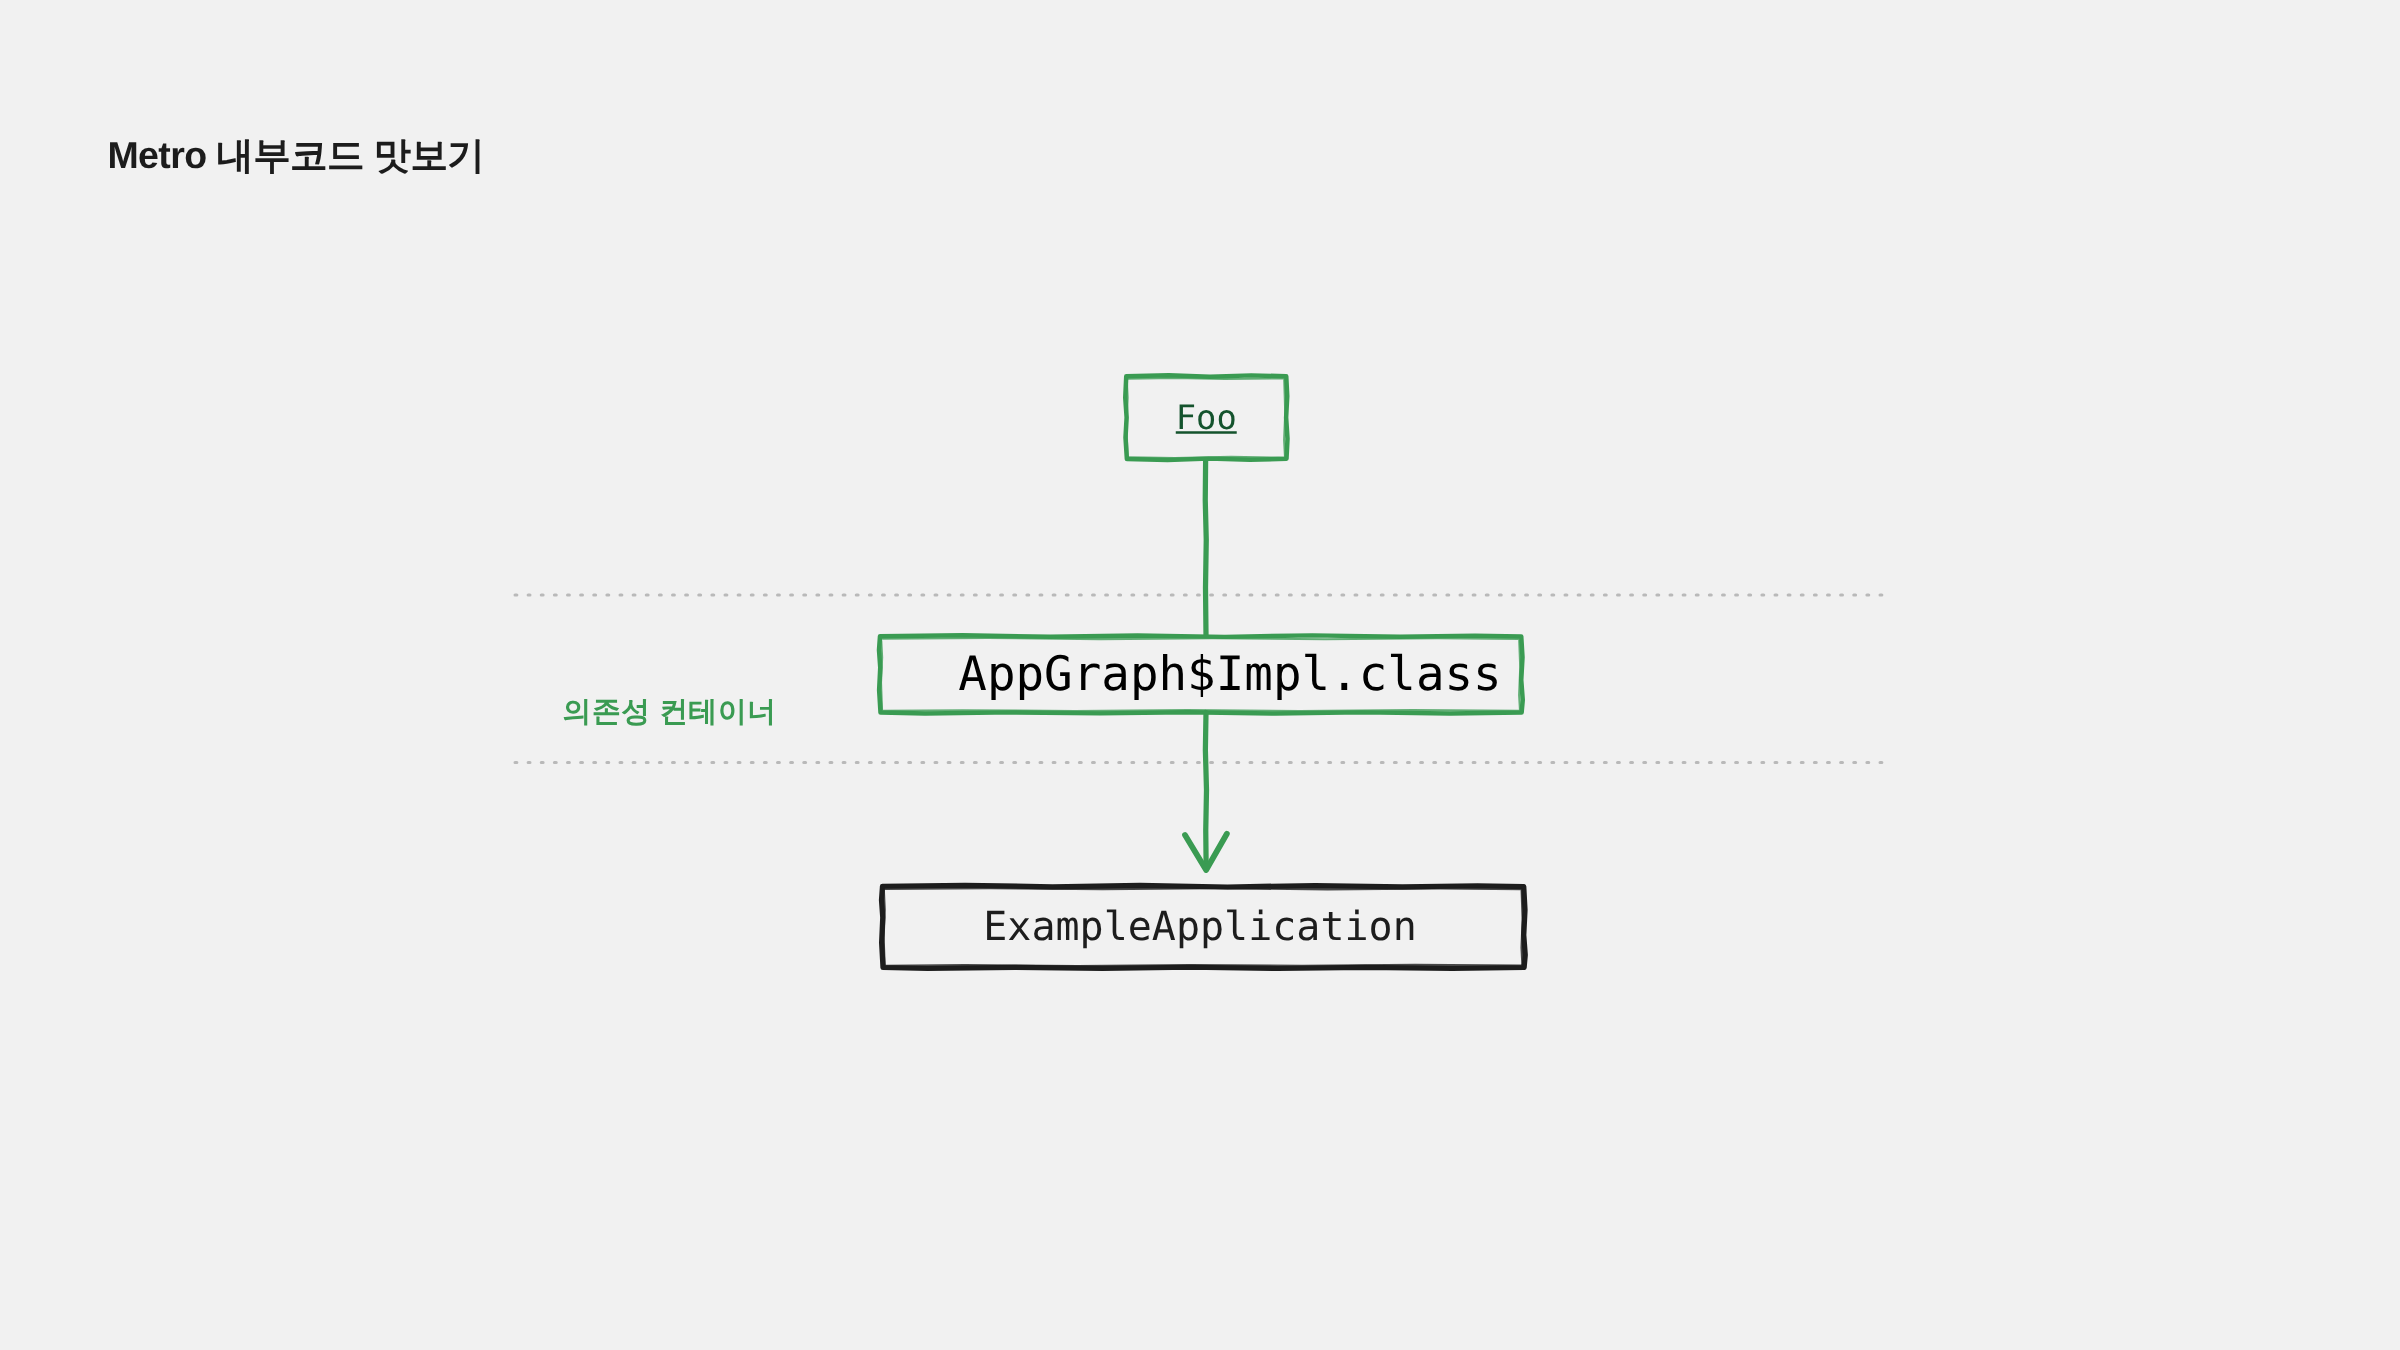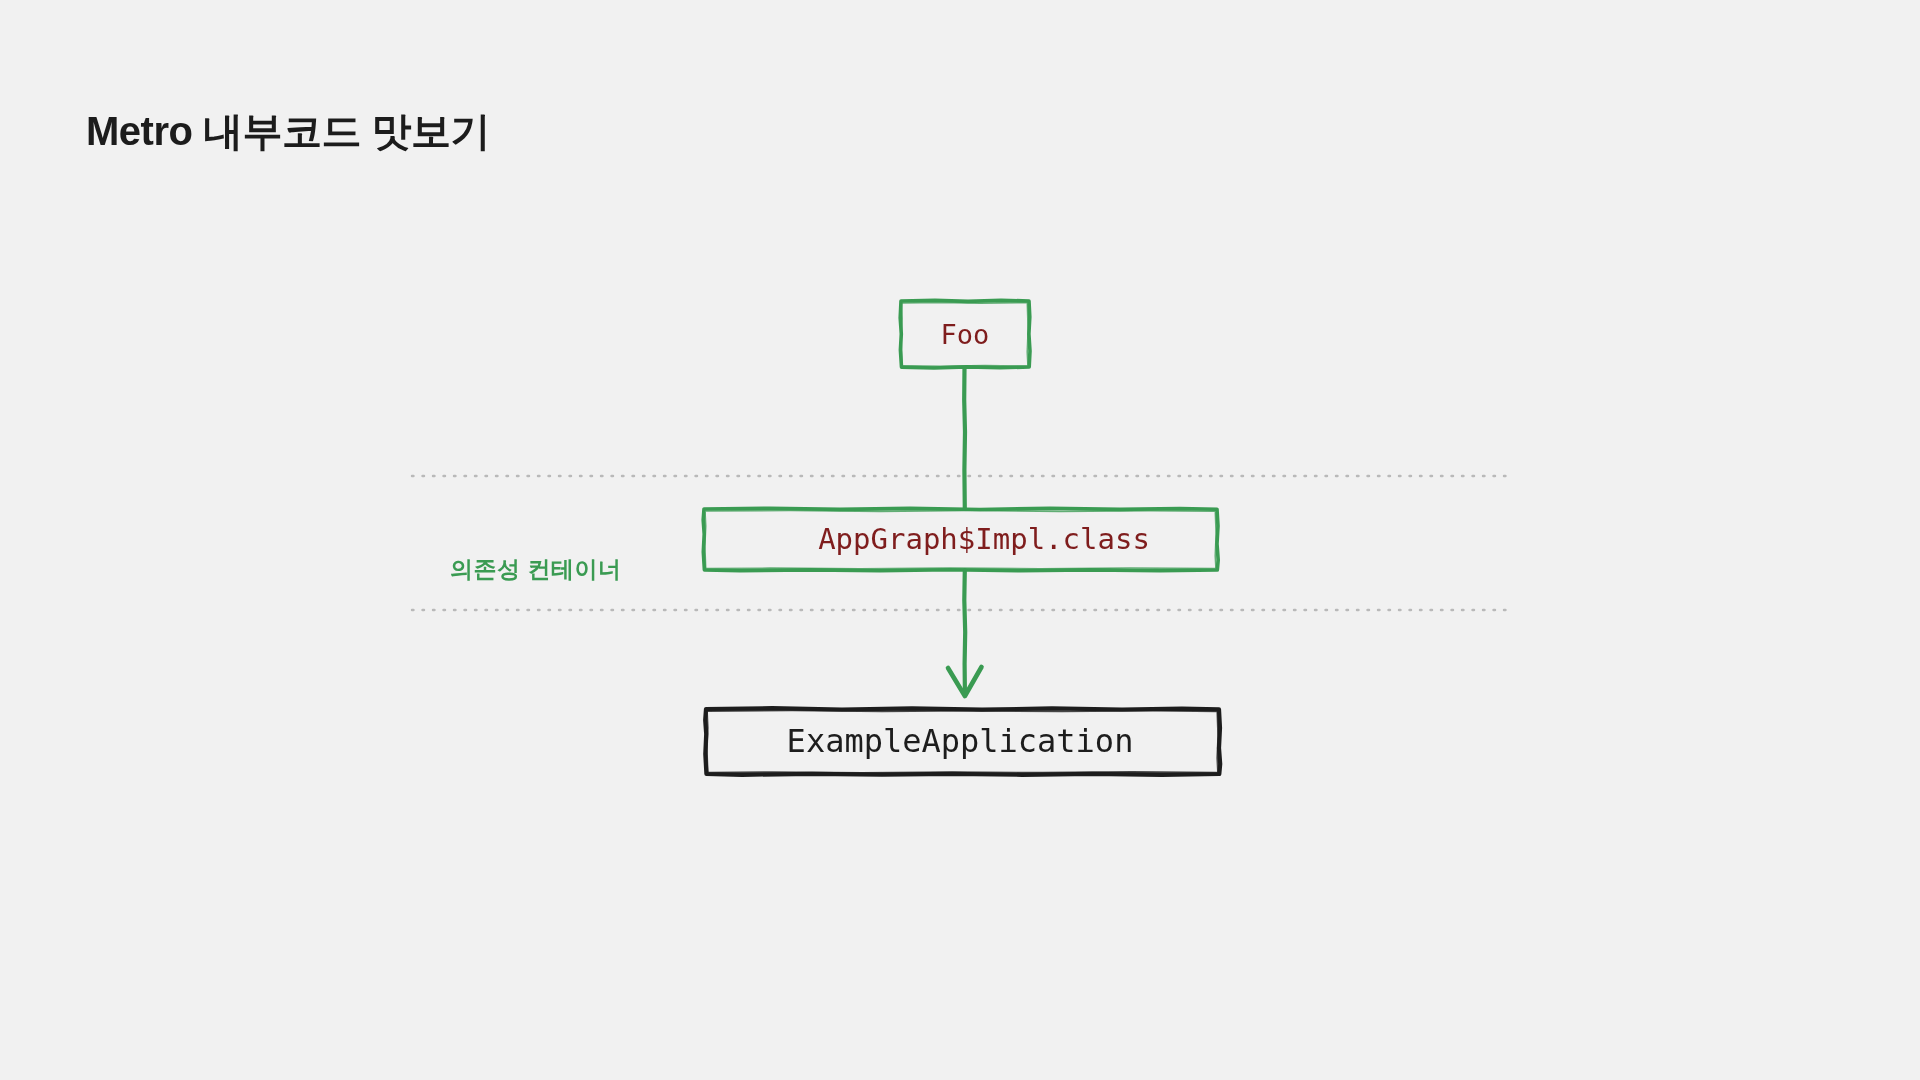--- a/index.html
+++ b/index.html
@@ -12,21 +12,21 @@
   #slide {
     position:relative;
     width:1920px; height:1080px;
     background:#f1f1f1;
   }
 
   
   #title {
     position:absolute;
     left:86px; top:104px;
-    font-size:40px;
+    font-size:30px;
     font-weight:700;
     color:#1c1c1c;
     letter-spacing:-0.5px;
     white-space:nowrap;
   }
 
   
   #diagram {
     position:absolute;
     left:0; top:0;
@@ -39,25 +39,25 @@
     position:absolute;
     display:flex;
     align-items:center;
     justify-content:center;
     font-family:"DejaVu Sans Mono","Liberation Mono",monospace;
     white-space:nowrap;
     pointer-events:none;
   }
   #foo-label {
     left:900px; top:300px; width:130px; height:68px;
-    font-size:27px; color:#7f1d1d;
+    font-size:27px; color:#14532d;text-decoration:underline;
   }
   #appgraph-label {
     left:703px; top:508px; width:562px; height:62px;
-    font-size:29px; color:#7f1d1d;
+    font-size:38px; color:#000000;
   }
   #exampleapp-label {
     left:705px; top:708px; width:510px; height:66px;
     font-size:32px; color:#1d1d1d;
   }
 
   
   #container-caption {
     position:absolute;
     left:450px; top:523px;

